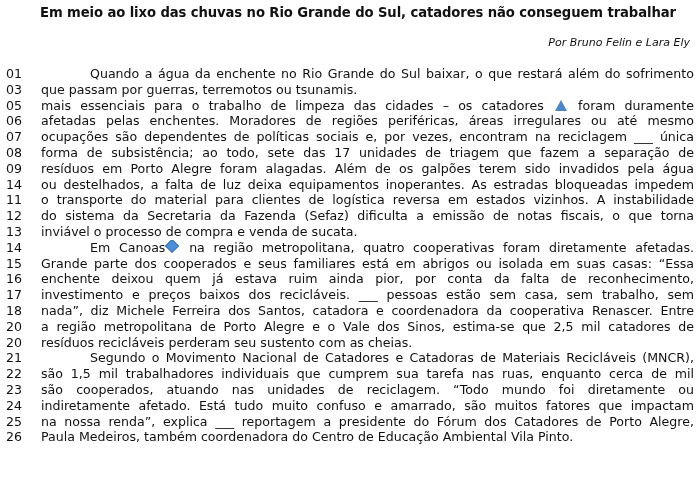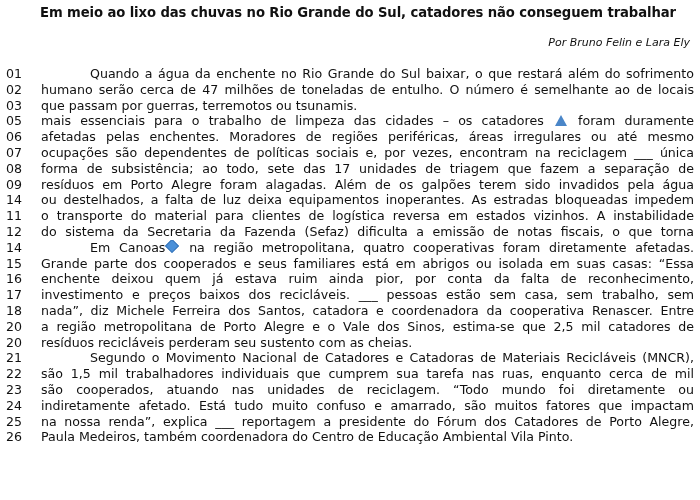--- a/index.html
+++ b/index.html
@@ -98,24 +98,20 @@
 <div class="page">
   <div class="title">Em meio ao lixo das chuvas no Rio Grande do Sul, catadores não conseguem trabalhar</div>
   <div class="byline">Por Bruno Felin e Lara Ely</div>
 
   <div class="lines">
     <div class="line">
         <span class="ln">01</span>
         <span class="txt indent" style="white-space: normal; height: 15.8px; overflow: hidden;">Quando a água da enchente no Rio Grande do Sul baixar, o que restará além do sofrimento</span>
       </div>
     <div class="line">
-        <span class="ln">02</span>
-        <span class="txt" style="white-space: normal; height: 15.8px; overflow: hidden;">humano serão cerca de 47 milhões de toneladas de entulho. O número é semelhante ao de locais</span>
-      </div>
-    <div class="line">
         <span class="ln">03</span>
         <span class="txt last" style="white-space: normal; height: 15.8px; overflow: hidden;">que passam por guerras, terremotos ou tsunamis.</span>
       </div>
     <div class="line">
         <span class="ln">05</span>
         <span class="txt" style="white-space: normal; height: 15.8px; overflow: hidden;"><span>mais essenciais para o trabalho de limpeza das cidades – os catadores</span> <span class="icon-tri" style="border-bottom-color: rgb(74, 134, 200);"></span> <span>foram duramente</span></span>
       </div>
     <div class="line">
         <span class="ln">06</span>
         <span class="txt" style="white-space: normal; height: 15.8px; overflow: hidden;">afetadas pelas enchentes. Moradores de regiões periféricas, áreas irregulares ou até mesmo</span>
@@ -136,20 +132,24 @@
         <span class="ln">14</span>
         <span class="txt" style="white-space: normal; height: 15.8px; overflow: hidden;">ou destelhados, a falta de luz deixa equipamentos inoperantes. As estradas bloqueadas impedem</span>
       </div>
     <div class="line">
         <span class="ln">11</span>
         <span class="txt" style="white-space: normal; height: 15.8px; overflow: hidden;">o transporte do material para clientes de logística reversa em estados vizinhos. A instabilidade</span>
       </div>
     <div class="line">
         <span class="ln">12</span>
         <span class="txt" style="white-space: normal; height: 15.8px; overflow: hidden;">do sistema da Secretaria da Fazenda (Sefaz) dificulta a emissão de notas fiscais, o que torna</span>
+      </div>
+    <div class="line">
+        <span class="ln">13</span>
+        <span class="txt last" style="white-space: normal; height: 15.8px; overflow: hidden;">inviável o processo de compra e venda de sucata.</span>
       </div>
     <div class="line">
         <span class="ln">14</span>
         <span class="txt indent" style="white-space: normal; height: 15.8px; overflow: hidden;"><span>Em Canoas</span><span class="icon-dia" style="background: rgb(74, 144, 217);"></span> <span>na região metropolitana, quatro cooperativas foram diretamente afetadas.</span></span>
       </div>
     <div class="line">
         <span class="ln">15</span>
         <span class="txt" style="white-space: normal; height: 15.8px; overflow: hidden;">Grande parte dos cooperados e seus familiares está em abrigos ou isolada em suas casas: “Essa</span>
       </div>
     <div class="line">

